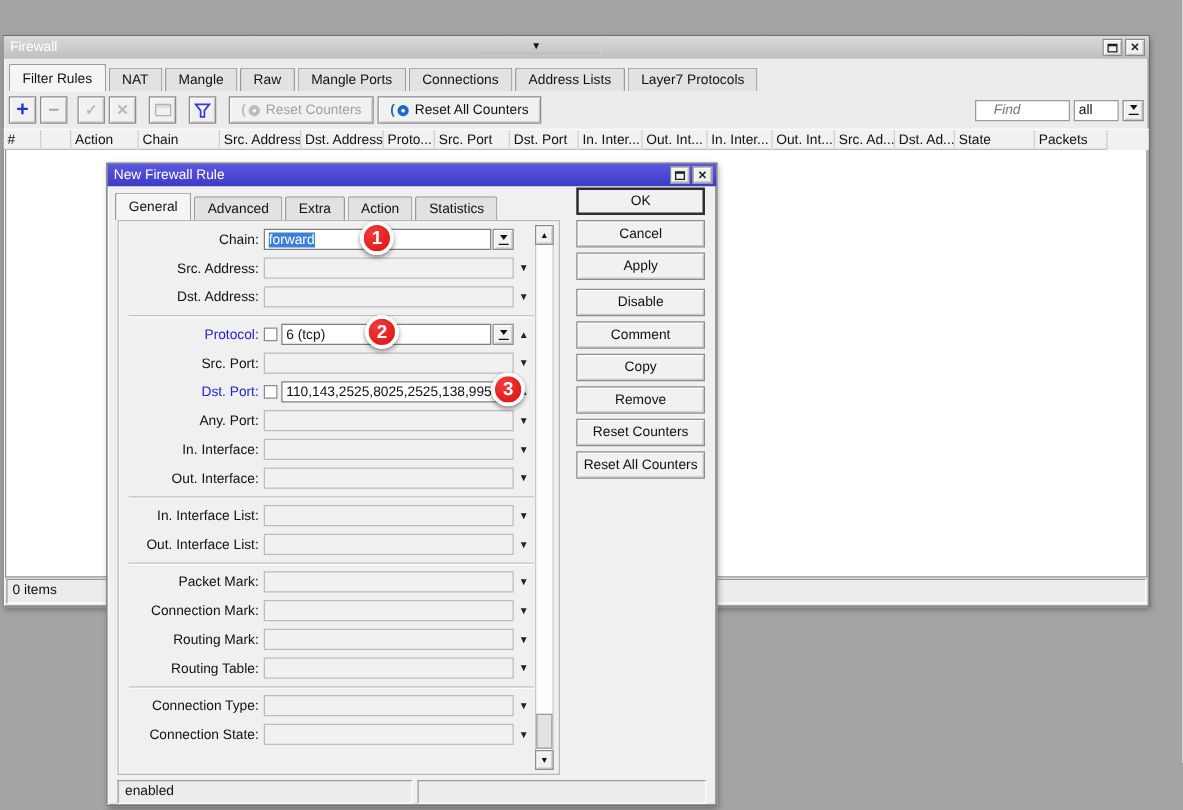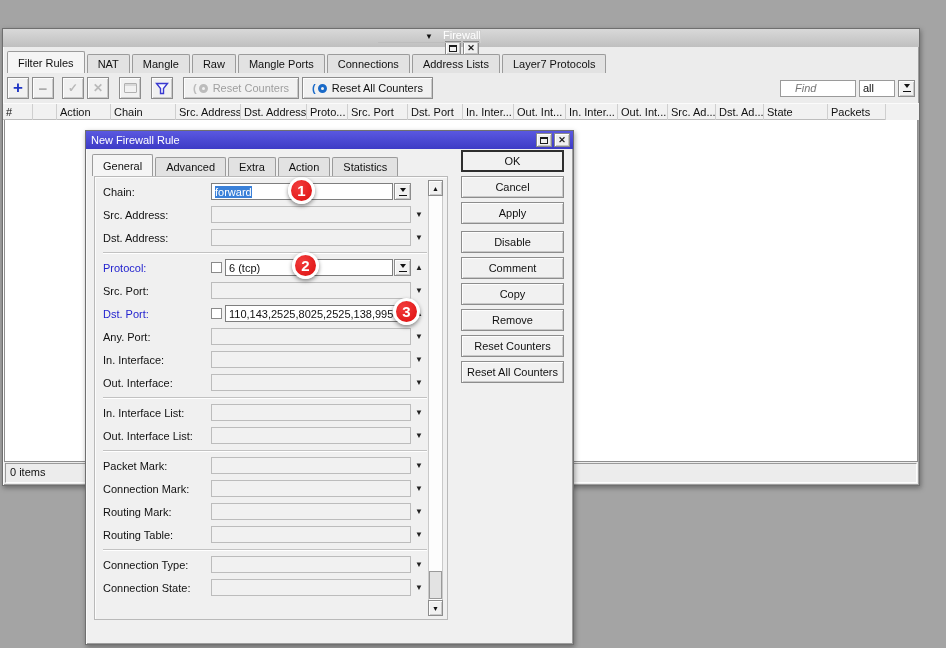--- a/index.html
+++ b/index.html
@@ -11,21 +11,21 @@
     position:relative; overflow:hidden;
   }
   
   .win {
     position:absolute; background:#ececec;
     border:1px solid #6f6f6f;
     box-shadow:1px 2px 5px rgba(0,0,0,.35), inset 1px 1px 0 #fafafa, inset -1px -1px 0 #9d9d9d;
     display:flex; flex-direction:column;
   }
   .titlebar { height:18px; flex:0 0 18px; display:flex; align-items:center; padding:0 3px 0 5px; color:#fff; }
-  .titlebar.gray { background:linear-gradient(#d9d9d9,#bfbfbf);flex-direction:column; }
+  .titlebar.gray { background:linear-gradient(#d9d9d9,#bfbfbf); }
   .titlebar.blue { background:linear-gradient(#5a58e0,#3d3bc6); }
   .titlebar .title { flex:1; font-size:11px; }
   .winbtns { display:flex; gap:2px; }
   .wbtn {
     width:16px; height:14px; background:#f0f0f0;
     border:1px solid #8a8a8a;
     box-shadow:inset 1px 1px 0 #fff, inset -1px -1px 0 #c4c4c4;
     display:flex; align-items:center; justify-content:center; cursor:default;
   }
   .ic-max { width:8px; height:7px; border:1px solid #1c1c1c; border-top-width:2px; }
@@ -74,21 +74,21 @@
   .statusrow { flex:0 0 20px; margin:1px 2px 2px; display:flex; }
   .statusrow .cell { flex:1; padding:2px 4px; }
 
   
   #dlg { left:85px; top:130px; width:489px; height:515px; background:#f0f0f0; z-index:5; }
   .dlg-body { position:relative; flex:1; }
   .dlg-tabs { position:absolute; left:6px; top:5px; display:flex; align-items:flex-end; }
   .pane { position:absolute; left:8px; top:27px; width:354px; height:444px;
     border:1px solid #b9b9b9; box-shadow:inset 1px 1px 0 #fcfcfc; padding:6px 20px 0 8px; }
   .frow { display:flex; align-items:center; height:17px; margin-bottom:6px; }
-  .flabel { width:104px; text-align:left; margin-right:4px; white-space:nowrap; }
+  .flabel { width:104px; text-align:right; margin-right:4px; white-space:nowrap; }
   .flabel.blue { color:#2424cf; }
   .cbx { width:11px; height:11px; background:#fff; border:1px solid #8a8a8a; margin-right:3px; flex:0 0 11px; cursor:default; }
   .fbox { flex:1; height:17px; background:#fff; border:1px solid #7e7e7e; padding:1px 3px;
     display:flex; align-items:center; overflow:hidden; white-space:nowrap; }
   .fbox.dis { background:#f1f1f1; border-color:#bcbcbc; }
   .fval.selected { background:#3a80d8; color:#fff;text-align:center; }
   .fdrop { width:17px; height:17px; margin-left:1px; display:flex; align-items:center; justify-content:center; cursor:default; }
   .tri { width:16px; flex:0 0 16px; text-align:center; font-size:8px; color:#222; cursor:default; }
   .sep { border-top:1px solid #c2c2c2; box-shadow:0 1px 0 #fff; margin:2px 0 6px; }
   .rail { position:absolute; top:3px; bottom:3px; right:4px; width:15px;
@@ -408,18 +408,22 @@
       <span class="dbtn raised">Cancel</span>
       <span class="dbtn raised">Apply</span>
       <span class="dbtn raised gap">Disable</span>
       <span class="dbtn raised">Comment</span>
       <span class="dbtn raised">Copy</span>
       <span class="dbtn raised">Remove</span>
       <span class="dbtn raised">Reset Counters</span>
       <span class="dbtn raised">Reset All Counters</span>
     </div>
 
+    <div class="dlg-status">
+      <span class="cell l sunken">enabled</span>
+      <span class="cell r sunken"></span>
+    </div>
   </div>
 </div>
 
 <div class="badge" style="left:288px; top:177px;">1</div>
 <div class="badge" style="left:292px; top:252px;">2</div>
 <div class="badge" style="left:393px; top:298px;">3</div>
 
 </body></html>

